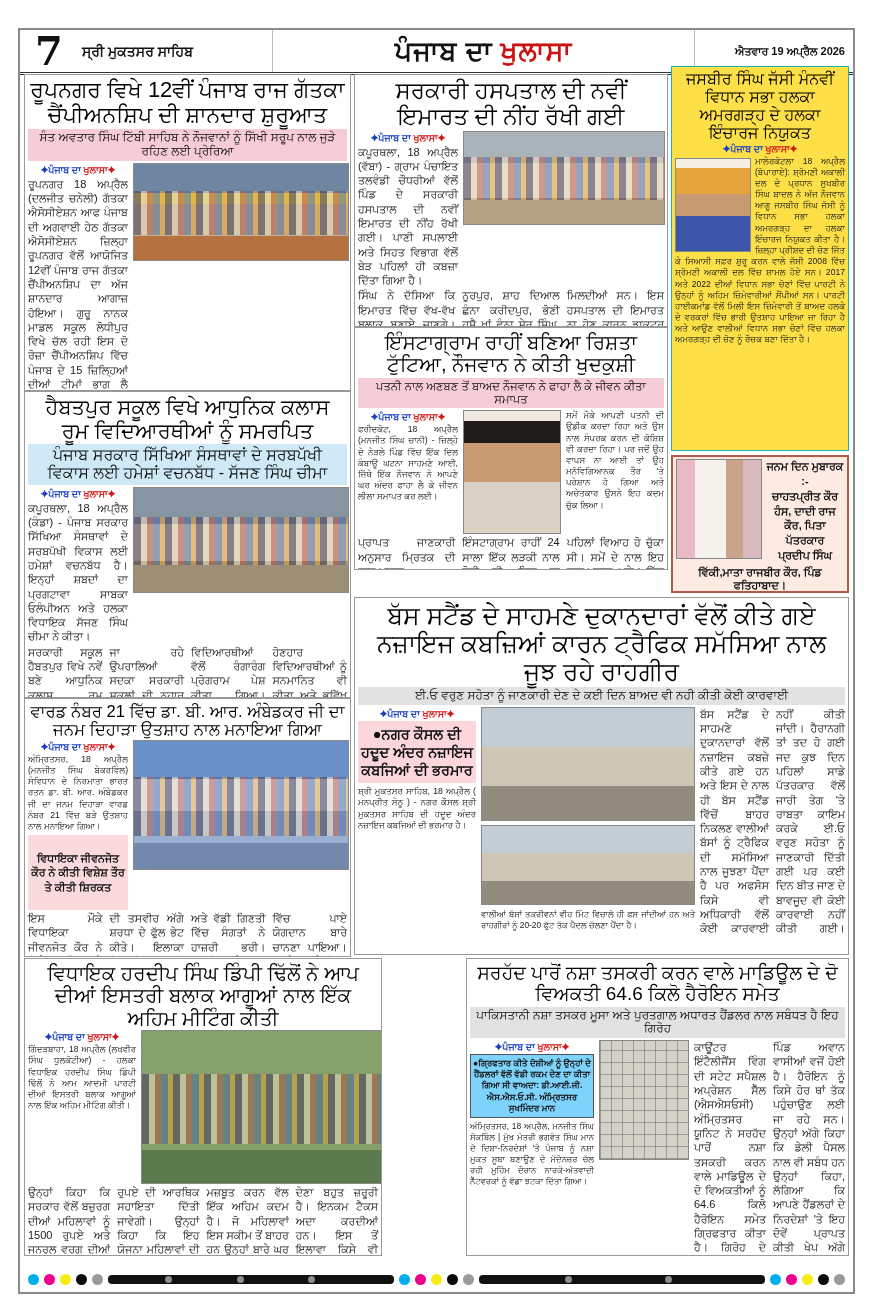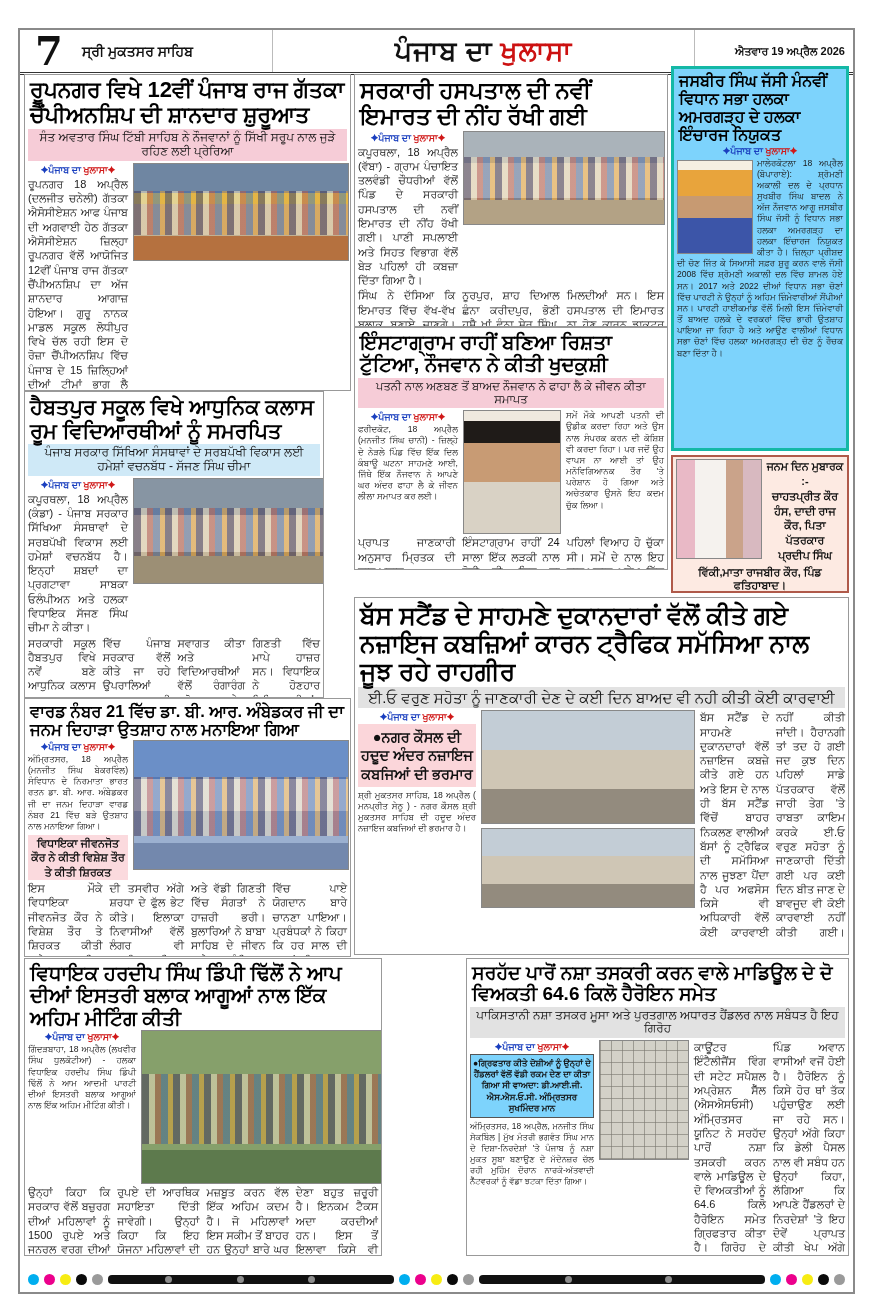--- a/index.html
+++ b/index.html
@@ -13,21 +13,21 @@
   .pageno{width:58px;text-align:center;font-family:"DejaVu Serif",serif;
           font-size:40px;font-weight:700;line-height:40px;}
   .edition{width:190px;font-size:14px;font-weight:700;padding-left:4px;}
   .masthead{flex:1;text-align:center;font-size:27px;font-weight:800;letter-spacing:1px;
             border-left:1px solid #bbb;border-right:1px solid #bbb;align-self:stretch;
             display:flex;align-items:center;justify-content:center;gap:8px;}
   .masthead .red{color:#cc1111;}
   .hdate{width:150px;text-align:right;font-size:11px;font-weight:700;padding-right:8px;}
   
   .article{position:absolute;overflow:hidden;border:1px solid #999;background:#fff;padding:2px 3px;box-sizing:border-box;}
-  .headline{font-weight:700;color:#000;line-height:1.12;margin:1px 2px;}
+  .headline{text-align:center;font-weight:400;color:#000;line-height:1.12;margin:1px 2px;}
   .subhead{text-align:center;font-weight:400;padding:2px 3px;margin:2px 0;line-height:1.15;}
   .sub-pink{background:#f6ccd7;}
   .sub-blue{background:#cfe9f7;}
   .sub-gray{background:#e2e2e2;}
   .byl{font-size:9.5px;font-weight:700;text-align:center;white-space:nowrap;margin:1px 0;}
   .byl .b{color:#1a3fbf;} .byl .r{color:#d01818;}
   .body{font-size:11px;line-height:1.3;text-align:justify;color:#1a1a1a;}
   .cols2{column-count:2;column-gap:7px;}
   .cols3{column-count:3;column-gap:7px;}
   .cols4{column-count:4;column-gap:7px;}
@@ -42,25 +42,25 @@
   .ph-hospital{background:linear-gradient(#aab3ba 0 34%,#e3ded1 34% 72%,#b3a285 72%);}
   .ph-school{background:linear-gradient(#8795a3 0 35%,#d9d2c2 35% 70%,#9c8f75 70%);}
   .ph-tent{background:linear-gradient(#6b8fc7 0 30%,#dde6f2 30% 55%,#9bb0d0 55% 80%,#7388ad 80%);}
   .ph-portrait{background:linear-gradient(#efe9df 0 8%,#1f1b18 8% 26%,#c89b74 26% 58%,#d9d2c5 58%);}
   .ph-turban{background:linear-gradient(#f5efe2 0 10%,#e8a43c 10% 38%,#c79a72 38% 62%,#3c55a8 62%);}
   .ph-trophy{background:linear-gradient(90deg,#e9b9c6 0 22%,#f5f2ee 22% 58%,#caa38a 58% 78%,#d8b9c0 78%);}
   .ph-street{background:linear-gradient(#c3cdd6 0 35%,#cfc6b5 35% 70%,#938b7e 70%);}
   .ph-women{background:linear-gradient(#86a06b 0 78%,#5d7a4d 78%);}
   .ph-heroin{background:#d3d1c8;background-image:repeating-linear-gradient(0deg,rgba(120,118,110,.6) 0 1px,transparent 1px 12px),repeating-linear-gradient(90deg,rgba(120,118,110,.6) 0 1px,transparent 1px 11px);}
   
-  .creambox{background:#7dd3fc;border:3px solid #14b8a6;}
+  .creambox{background:#fde047;border:1px solid #14b8a6;}
   .pinknote{background:#fbd6da;font-weight:800;text-align:center;line-height:1.25;padding:4px 2px;}
   .bdaybox{background:#fdeae2;border:2px solid #b05a4a;}
   .quotebox{background:#7dd3fc;border:1px solid #555;font-weight:700;text-align:center;font-size:8.6px;line-height:1.3;padding:3px 2px;}
-  .highlightbox{background:#fbdade;font-weight:800;text-align:center;line-height:1.3;padding:1px 2px;font-size:11px;}
+  .highlightbox{background:#fbdade;font-weight:800;text-align:center;line-height:1.3;padding:16px 2px;font-size:11px;}
   
   .regstrip{position:absolute;left:8px;right:8px;bottom:6px;height:14px;display:flex;align-items:center;gap:5px;}
   .dot{width:11px;height:11px;border-radius:50%;flex:0 0 auto;}
   .bar{height:9px;background:#111;border-radius:4px;flex:1 1 auto;position:relative;}
   .bar i{position:absolute;top:1px;width:7px;height:7px;border-radius:50%;background:#8d8d8d;}
   .c-cyan{background:#00aeef}.c-mag{background:#ec008c}.c-yel{background:#f7ec13}
   .c-blk{background:#0a0a0a}.c-gry{background:#9a9a9a}
 </style>
 </head>
 <body>
@@ -84,23 +84,23 @@
       <div class="toprow">
         <div class="leadcol">
           <div class="byl"><span class="b">✦ਪੰਜਾਬ ਦਾ</span> <span class="r">ਖੁਲਾਸਾ✦</span></div>
           <div class="body">ਰੂਪਨਗਰ 18 ਅਪ੍ਰੈਲ (ਦਲਜੀਤ ਚਨੇਲੀ) ਗੱਤਕਾ ਐਸੋਸੀਏਸ਼ਨ ਆਫ ਪੰਜਾਬ ਦੀ ਅਗਵਾਈ ਹੇਠ ਗੱਤਕਾ ਐਸੋਸੀਏਸ਼ਨ ਜ਼ਿਲ੍ਹਾ ਰੂਪਨਗਰ ਵੱਲੋਂ ਆਯੋਜਿਤ 12ਵੀਂ ਪੰਜਾਬ ਰਾਜ ਗੱਤਕਾ ਚੈਂਪੀਅਨਸ਼ਿਪ ਦਾ ਅੱਜ ਸ਼ਾਨਦਾਰ ਆਗਾਜ਼ ਹੋਇਆ। ਗੁਰੂ ਨਾਨਕ ਮਾਡਲ ਸਕੂਲ ਲੋਧੀਪੁਰ ਵਿਖੇ ਚੱਲ ਰਹੀ ਇਸ ਦੋ ਰੋਜ਼ਾ ਚੈਂਪੀਅਨਸ਼ਿਪ ਵਿੱਚ ਪੰਜਾਬ ਦੇ 15 ਜ਼ਿਲ੍ਹਿਆਂ ਦੀਆਂ ਟੀਮਾਂ ਭਾਗ ਲੈ ਰਹੀਆਂ ਹਨ।</div>
         </div>
         <div class="photo crowd ph-gatka" style="width:214px;height:96px;"></div>
       </div>
       <div class="body cols4" style="height:160px;">ਐਸੋਸੀਏਸ਼ਨ ਪੰਜਾਬ ਵੱਲੋਂ ਗੱਤਕੇ ਦੀ ਪ੍ਰਫੁੱਲਤਾ ਲਈ ਕੀਤੇ ਜਾ ਰਹੇ ਯਤਨਾਂ ਦੀ ਭਰਪੂਰ ਸ਼ਲਾਘਾ ਕੀਤੀ। ਨਾਲ ਹੀ ਉਨ੍ਹਾਂ ਗੱਤਕੇ ਦੇ ਵਿਆਪਕ ਪ੍ਰਚਾਰ-ਪ੍ਰਸਾਰ ਲਈ ਹਰ ਸੰਭਵ ਸਹਿਯੋਗ ਦਾ ਭਰੋਸਾ ਦਿੱਤਾ। ਪ੍ਰਧਾਨ ਐਡਵੋਕੇਟ ਹਰਜੀਤ ਸਿੰਘ ਗਰੇਵਾਲ ਨੇ ਖਿਡਾਰੀਆਂ ਨੂੰ ਮਿਹਨਤ ਅਤੇ ਅਨੁਸ਼ਾਸਨ ਨਾਲ ਅੱਗੇ ਵੱਧਣ ਦੀ ਪ੍ਰੇਰਨਾ ਦਿੱਤੀ। ਸੰਤ ਅਵਤਾਰ ਸਿੰਘ ਟਿੱਬੀ ਸਾਹਿਬ ਨੇ ਨੌਜਵਾਨਾਂ ਨੂੰ ਸਿੱਖੀ ਸਰੂਪ ਨਾਲ ਜੁੜੇ ਰਹਿਣ ਲਈ ਪ੍ਰੇਰਿਆ ਅਤੇ ਗੱਤਕੇ ਦੀ ਮੇਲ ਬਰਕਰਾਰ ਰੱਖਣ ਦਾ ਸੱਦਾ ਦਿੱਤਾ। ਇਸ ਮੌਕੇ ਵੱਖ-ਵੱਖ ਜ਼ਿਲ੍ਹਿਆਂ ਦੇ ਕੋਚ, ਰੈਫਰੀ ਅਤੇ ਅਹੁਦੇਦਾਰ ਹਾਜ਼ਰ ਸਨ ਜਿਨ੍ਹਾਂ ਨੇ ਜੇਤੂ ਟੀਮਾਂ ਨੂੰ ਮੈਡਲ ਅਤੇ ਸਨਮਾਨ ਚਿੰਨ੍ਹ ਦੇ ਕੇ ਸਨਮਾਨਿਤ ਕੀਤਾ। ਸਮੂਹ ਪ੍ਰਬੰਧਕਾਂ ਨੇ ਆਏ ਹੋਏ ਮਹਿਮਾਨਾਂ ਦਾ ਧੰਨਵਾਦ ਕੀਤਾ।</div>
     </div>
 
-    <div class="article" style="left:4px;top:361px;width:300px;height:307px;">
+    <div class="article" style="left:4px;top:361px;width:327px;height:307px;">
       <div class="headline" style="font-size:21px;">ਹੈਬਤਪੁਰ ਸਕੂਲ ਵਿਖੇ ਆਧੁਨਿਕ ਕਲਾਸ ਰੂਮ ਵਿਦਿਆਰਥੀਆਂ ਨੂੰ ਸਮਰਪਿਤ</div>
-      <div class="subhead sub-blue" style="font-size:12px;">ਪੰਜਾਬ ਸਰਕਾਰ ਸਿੱਖਿਆ ਸੰਸਥਾਵਾਂ ਦੇ ਸਰਬਪੱਖੀ ਵਿਕਾਸ ਲਈ ਹਮੇਸ਼ਾਂ ਵਚਨਬੱਧ - ਸੱਜਣ ਸਿੰਘ ਚੀਮਾ</div>
+      <div class="subhead sub-blue" style="font-size:16px;">ਪੰਜਾਬ ਸਰਕਾਰ ਸਿੱਖਿਆ ਸੰਸਥਾਵਾਂ ਦੇ ਸਰਬਪੱਖੀ ਵਿਕਾਸ ਲਈ ਹਮੇਸ਼ਾਂ ਵਚਨਬੱਧ - ਸੱਜਣ ਸਿੰਘ ਚੀਮਾ</div>
       <div class="toprow">
         <div class="leadcol">
           <div class="byl"><span class="b">✦ਪੰਜਾਬ ਦਾ</span> <span class="r">ਖੁਲਾਸਾ✦</span></div>
           <div class="body">ਕਪੂਰਥਲਾ, 18 ਅਪ੍ਰੈਲ (ਕੰਡਾ) - ਪੰਜਾਬ ਸਰਕਾਰ ਸਿੱਖਿਆ ਸੰਸਥਾਵਾਂ ਦੇ ਸਰਬਪੱਖੀ ਵਿਕਾਸ ਲਈ ਹਮੇਸ਼ਾਂ ਵਚਨਬੱਧ ਹੈ। ਇਨ੍ਹਾਂ ਸ਼ਬਦਾਂ ਦਾ ਪ੍ਰਗਟਾਵਾ ਸਾਬਕਾ ਓਲੰਪੀਅਨ ਅਤੇ ਹਲਕਾ ਵਿਧਾਇਕ ਸੱਜਣ ਸਿੰਘ ਚੀਮਾ ਨੇ ਕੀਤਾ।</div>
         </div>
         <div class="photo crowd ph-school" style="width:214px;height:104px;"></div>
       </div>
       <div class="body cols4" style="height:150px;">ਸਰਕਾਰੀ ਸਕੂਲ ਹੈਬਤਪੁਰ ਵਿਖੇ ਨਵੇਂ ਬਣੇ ਆਧੁਨਿਕ ਕਲਾਸ ਰੂਮ ਵਿਦਿਆਰਥੀਆਂ ਨੂੰ ਸਮਰਪਿਤ ਕਰਨ ਮੌਕੇ ਉਨ੍ਹਾਂ ਕਿਹਾ ਕਿ ਸਿੱਖਿਆ ਦੇ ਖੇਤਰ ਵਿੱਚ ਪੰਜਾਬ ਸਰਕਾਰ ਵੱਲੋਂ ਕੀਤੇ ਜਾ ਰਹੇ ਉਪਰਾਲਿਆਂ ਸਦਕਾ ਸਰਕਾਰੀ ਸਕੂਲਾਂ ਦੀ ਨੁਹਾਰ ਬਦਲ ਰਹੀ ਹੈ। ਸਕੂਲ ਮੁਖੀ ਅਤੇ ਸਟਾਫ ਨੇ ਮੁੱਖ ਮਹਿਮਾਨ ਦਾ ਸਵਾਗਤ ਕੀਤਾ ਅਤੇ ਵਿਦਿਆਰਥੀਆਂ ਵੱਲੋਂ ਰੰਗਾਰੰਗ ਪ੍ਰੋਗਰਾਮ ਪੇਸ਼ ਕੀਤਾ ਗਿਆ। ਇਸ ਮੌਕੇ ਪਿੰਡ ਦੀ ਪੰਚਾਇਤ, ਸਕੂਲ ਪ੍ਰਬੰਧਕ ਕਮੇਟੀ ਅਤੇ ਵੱਡੀ ਗਿਣਤੀ ਵਿੱਚ ਮਾਪੇ ਹਾਜ਼ਰ ਸਨ। ਵਿਧਾਇਕ ਨੇ ਹੋਣਹਾਰ ਵਿਦਿਆਰਥੀਆਂ ਨੂੰ ਸਨਮਾਨਿਤ ਵੀ ਕੀਤਾ ਅਤੇ ਭਵਿੱਖ ਵਿੱਚ ਹੋਰ ਸਹੂਲਤਾਂ ਦੇਣ ਦਾ ਭਰੋਸਾ ਦਿੱਤਾ।</div>
     </div>
 
@@ -160,30 +160,31 @@
           <div>ਕੌਰ, ਪਿਤਾ</div>
           <div>ਪੱਤਰਕਾਰ</div>
           <div>ਪ੍ਰਦੀਪ ਸਿੰਘ</div>
         </div>
       </div>
       <div style="text-align:center;font-weight:800;font-size:11px;margin-top:3px;">ਵਿੱਕੀ,ਮਾਤਾ ਰਾਜਬੀਰ ਕੌਰ, ਪਿੰਡ ਫਤਿਹਾਬਾਦ।</div>
     </div>
 
     <div class="article" style="left:334px;top:567px;width:495px;height:358px;">
       <div class="headline" style="font-size:25px;">ਬੱਸ ਸਟੈਂਡ ਦੇ ਸਾਹਮਣੇ ਦੁਕਾਨਦਾਰਾਂ ਵੱਲੋਂ ਕੀਤੇ ਗਏ ਨਜ਼ਾਇਜ ਕਬਜ਼ਿਆਂ ਕਾਰਨ ਟ੍ਰੈਫਿਕ ਸਮੱਸਿਆ ਨਾਲ ਜੂਝ ਰਹੇ ਰਾਹਗੀਰ</div>
-      <div class="subhead sub-gray" style="font-size:15px;">ਈ.ਓ ਵਰੁਣ ਸਹੋਤਾ ਨੂੰ ਜਾਣਕਾਰੀ ਦੇਣ ਦੇ ਕਈ ਦਿਨ ਬਾਅਦ ਵੀ ਨਹੀ ਕੀਤੀ ਕੋਈ ਕਾਰਵਾਈ</div>
+      <div class="subhead sub-gray" style="font-size:12px;">ਈ.ਓ ਵਰੁਣ ਸਹੋਤਾ ਨੂੰ ਜਾਣਕਾਰੀ ਦੇਣ ਦੇ ਕਈ ਦਿਨ ਬਾਅਦ ਵੀ ਨਹੀ ਕੀਤੀ ਕੋਈ ਕਾਰਵਾਈ</div>
       <div class="toprow" style="height:236px;">
         <div style="flex:0 0 118px;">
           <div class="byl"><span class="b">✦ਪੰਜਾਬ ਦਾ</span> <span class="r">ਖੁਲਾਸਾ✦</span></div>
           <div class="pinknote" style="font-size:14.5px;">●ਨਗਰ ਕੌਸਲ ਦੀ ਹਦੂਦ ਅੰਦਰ ਨਜ਼ਾਇਜ ਕਬਜਿਆਂ ਦੀ ਭਰਮਾਰ</div>
           <div class="body" style="font-size:8.6px;margin-top:3px;">ਸ਼੍ਰੀ ਮੁਕਤਸਰ ਸਾਹਿਬ, 18 ਅਪ੍ਰੈਲ ( ਮਨਪ੍ਰੀਤ ਸੇਠੂ ) - ਨਗਰ ਕੌਸਲ ਸ਼੍ਰੀ ਮੁਕਤਸਰ ਸਾਹਿਬ ਦੀ ਹਦੂਦ ਅੰਦਰ ਨਜ਼ਾਇਜ ਕਬਜਿਆਂ ਦੀ ਭਰਮਾਰ ਹੈ।</div>
         </div>
         <div style="flex:0 0 212px;display:flex;flex-direction:column;gap:4px;">
           <div class="photo ph-street" style="width:212px;height:112px;"></div>
           <div class="photo ph-street" style="width:212px;height:78px;"></div>
+          <div class="body" style="font-size:8.4px;">ਵਾਲੀਆਂ ਬੱਸਾਂ ਤਕਰੀਵਨਾਂ ਵੀਹ ਮਿੰਟ ਵਿਚਾਲੇ ਹੀ ਫਸ ਜਾਂਦੀਆਂ ਹਨ ਅਤੇ ਰਾਹਗੀਰਾਂ ਨੂੰ 20-20 ਫੁੱਟ ਤੱਕ ਪੈਦਲ ਚੱਲਣਾ ਪੈਂਦਾ ਹੈ।</div>
         </div>
         <div class="body cols2" style="flex:1;">ਬੱਸ ਸਟੈਂਡ ਦੇ ਸਾਹਮਣੇ ਦੁਕਾਨਦਾਰਾਂ ਵੱਲੋਂ ਨਜ਼ਾਇਜ ਕਬਜ਼ੇ ਕੀਤੇ ਗਏ ਹਨ ਅਤੇ ਇਸ ਦੇ ਨਾਲ ਹੀ ਬੱਸ ਸਟੈਂਡ ਵਿੱਚੋਂ ਬਾਹਰ ਨਿਕਲਣ ਵਾਲੀਆਂ ਬੱਸਾਂ ਨੂੰ ਟ੍ਰੈਫਿਕ ਦੀ ਸਮੱਸਿਆ ਨਾਲ ਜੂਝਣਾ ਪੈਂਦਾ ਹੈ ਪਰ ਅਫਸੋਸ ਕਿਸੇ ਵੀ ਅਧਿਕਾਰੀ ਵੱਲੋਂ ਕੋਈ ਕਾਰਵਾਈ ਨਹੀਂ ਕੀਤੀ ਜਾਂਦੀ। ਹੈਰਾਨਗੀ ਤਾਂ ਤਦ ਹੋ ਗਈ ਜਦ ਕੁਝ ਦਿਨ ਪਹਿਲਾਂ ਸਾਡੇ ਪੱਤਰਕਾਰ ਵੱਲੋਂ ਜਾਰੀ ਤੇਗ 'ਤੇ ਰਾਬਤਾ ਕਾਇਮ ਕਰਕੇ ਈ.ਓ ਵਰੁਣ ਸਹੋਤਾ ਨੂੰ ਜਾਣਕਾਰੀ ਦਿੱਤੀ ਗਈ ਪਰ ਕਈ ਦਿਨ ਬੀਤ ਜਾਣ ਦੇ ਬਾਵਜੂਦ ਵੀ ਕੋਈ ਕਾਰਵਾਈ ਨਹੀਂ ਕੀਤੀ ਗਈ। ਜਾਂਦਾ ਹੈ। ਹੈਰਾਨਗੀ ਦੀ ਗੱਲ ਤਾਂ ਇਹ ਹੈ ਕਿ ਜੇਕਰ ਕੋਈ ਵਿਅਕਤੀ ਨਗਰ ਕੌਸਲ ਦੀ ਪ੍ਰਾਪਰਟੀ 'ਤੇ ਕਬਜ਼ਾ ਕਰਦਾ ਹੈ ਤਾਂ ਵਿਭਾਗ ਵੱਲੋਂ ਤੁਰੰਤ ਕਾਰਵਾਈ ਕੀਤੀ ਜਾਣੀ ਚਾਹੀਦੀ ਹੈ ? ਅਸਲ ਵਿੱਚ ਟ੍ਰੈਫਿਕ ਸਮੱਸਿਆ ਤੋਂ ਨਿਜਾਤ ਮਿਲ ਸਕੇ।</div>
       </div>
     </div>
 
     <div class="article" style="left:4px;top:928px;width:358px;height:298px;">
       <div class="headline" style="font-size:20px;">ਵਿਧਾਇਕ ਹਰਦੀਪ ਸਿੰਘ ਡਿੰਪੀ ਢਿੱਲੋਂ ਨੇ ਆਪ ਦੀਆਂ ਇਸਤਰੀ ਬਲਾਕ ਆਗੂਆਂ ਨਾਲ ਇੱਕ ਅਹਿਮ ਮੀਟਿੰਗ ਕੀਤੀ</div>
       <div class="toprow">
         <div style="flex:0 0 108px;">
           <div class="byl"><span class="b">✦ਪੰਜਾਬ ਦਾ</span> <span class="r">ਖੁਲਾਸਾ✦</span></div>

